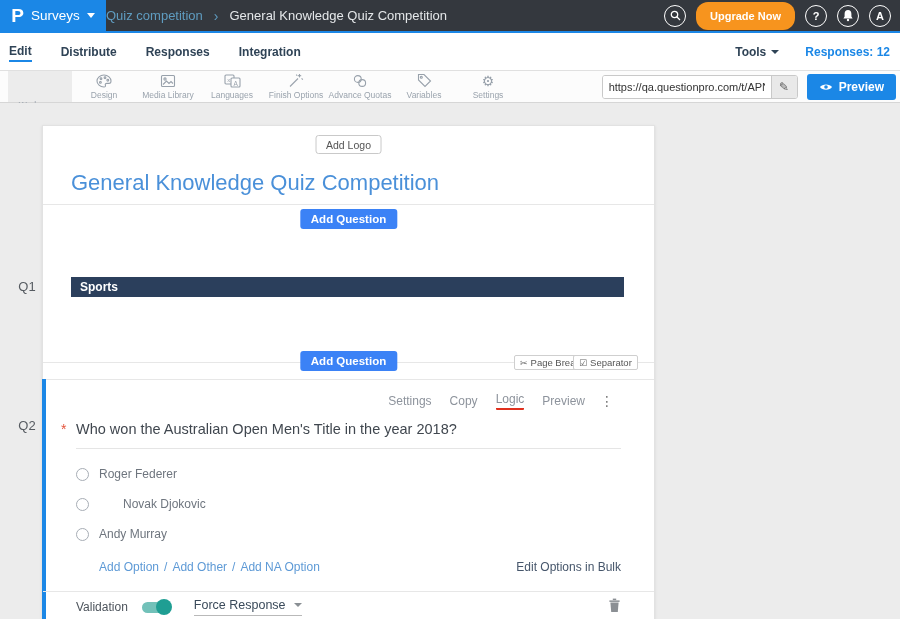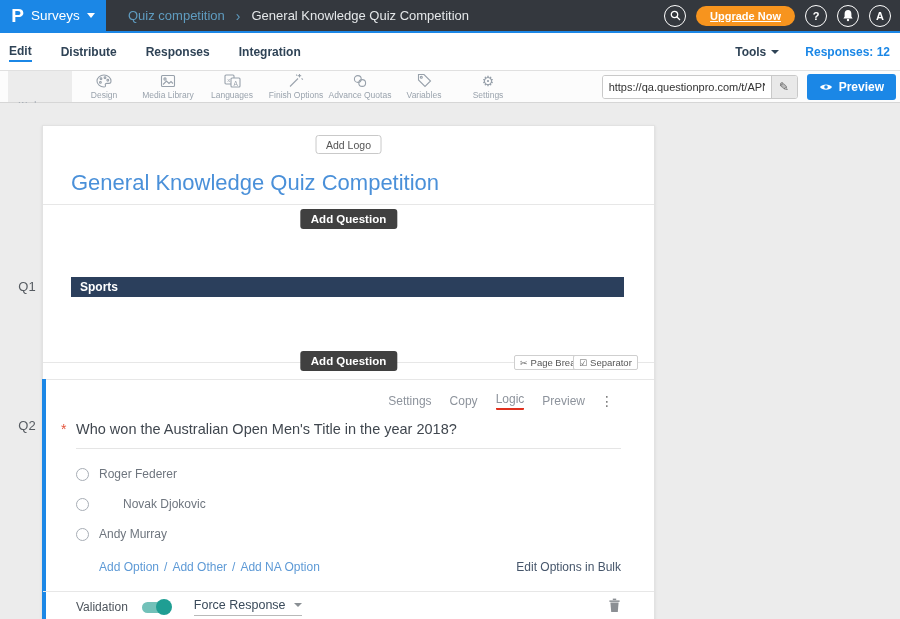--- a/index.html
+++ b/index.html
@@ -4,27 +4,27 @@
 <style>
   * { margin:0; padding:0; box-sizing:border-box; }
   html,body { width:900px; height:619px; overflow:hidden; font-family:"Liberation Sans", sans-serif; background:#ececec; }
 
   
   .header { height:33px; background:#34383e; display:flex; align-items:center; border-bottom:2px solid #1b87e6; }
   .logo-box { width:106px; height:31px; background:#1b87e6; display:flex; align-items:center; justify-content:center; gap:7px; color:#fff; cursor:pointer; }
   .logo-p { font-size:19px; font-weight:700; line-height:1; }
   .app-name { font-size:13.5px; }
   .caret-white { width:0; height:0; border-left:4px solid transparent; border-right:4px solid transparent; border-top:5px solid #fff; }
-  .breadcrumb { margin-left:22px; display:flex; align-items:center; gap:11px; font-size:13px; }
+  .breadcrumb { display:flex; align-items:center; gap:11px; font-size:13px; }
   .bc-folder { color:#5f9cc0; }
   .bc-sep { color:#5f9cc0; font-size:14px; }
   .bc-title { color:#e4e7e9; }
   .header-right { margin-left:auto; display:flex; align-items:center; gap:10px; padding-right:9px; }
   .circle-btn { width:22px; height:22px; border:1.5px solid #fff; border-radius:50%; display:flex; align-items:center; justify-content:center; color:#fff; font-size:11px; font-weight:700; cursor:pointer; flex:0 0 auto; }
-  .upgrade-btn { background:#f7941e; color:#fff; font-size:11px; font-weight:700; height:20px; padding:0 14px; border-radius:12px; border:none; display:flex; align-items:center; cursor:pointer;text-decoration:underline; }
+  .upgrade-btn { background:#f7941e; color:#fff; font-size:11px; font-weight:700; height:28px; padding:0 14px; border-radius:12px; border:none; display:flex; align-items:center; cursor:pointer; }
 
   
   .nav { height:38px; background:#fff; border-bottom:1px solid #e0e0e0; display:flex; align-items:center; padding:0 10px 0 9px; }
   .nav-tab { font-size:12px; font-weight:700; color:#2f4356; margin-right:29px; padding:3px 0 2px; cursor:pointer; }
   .nav-tab.active { border-bottom:2px solid #1b87e6; }
   .nav-right { margin-left:auto; display:flex; align-items:center; gap:26px; }
   .tools { display:flex; align-items:center; gap:5px; font-size:12px; font-weight:700; color:#2f4356; cursor:pointer; }
   .caret-dark { width:0; height:0; border-left:4px solid transparent; border-right:4px solid transparent; border-top:4px solid #2f4356; }
   .responses { font-size:12px; font-weight:700; color:#1b87e6; cursor:pointer; }
 
@@ -43,21 +43,21 @@
 
   
   .main { position:relative; height:529px; background:#ececec; }
   .gutter-label { position:absolute; left:0; width:54px; text-align:center; font-size:13px; color:#565b61; }
   .card { position:absolute; left:42px; top:22px; width:613px; height:496px; background:#fff; border:1px solid #e2e2e2; box-shadow:0 1px 3px rgba(0,0,0,0.09); }
   .divider { position:absolute; left:0; right:0; border-top:1px solid #e7e7e7; }
   .center-x { left:50%; transform:translateX(-50%); }
 
   .add-logo-btn { position:absolute; top:9px; height:19px; background:#fff; border:1px solid #c9c9c9; border-radius:3px; font-size:10.5px; color:#555; padding:0 10px; display:flex; align-items:center; cursor:pointer; }
   .survey-title { position:absolute; left:28px; top:44px; font-size:22px; color:#4a90d9; cursor:text; }
-  .add-q-btn { position:absolute; height:20px; background:#404040; border:none; border-radius:3px; color:#fff; font-size:11.5px; font-weight:700; padding:0 11px; display:flex; align-items:center; cursor:pointer; }
+  .add-q-btn { position:absolute; height:20px; background:#3b82f6; border:none; border-radius:3px; color:#fff; font-size:11.5px; font-weight:700; padding:0 11px; display:flex; align-items:center; cursor:pointer; }
   .sports-bar { position:absolute; left:28px; top:151px; width:553px; height:20px; background:#2b3f5c; color:#fff; font-size:12px; font-weight:700; line-height:20px; padding-left:9px; cursor:pointer; }
 
   .mini-btn { position:absolute; top:229px; height:15px; background:#fff; border:1px solid #cfcfcf; border-radius:2px; font-size:9.5px; color:#555; padding:0 5px; display:flex; align-items:center; gap:3px; cursor:pointer; }
   .mini-glyph { font-family:"DejaVu Sans", sans-serif; font-size:9px; color:#666; }
 
   .q2-left-accent { position:absolute; left:-1px; top:253px; width:4px; height:243px; background:#1b87e6; }
   .q2-menu { position:absolute; top:266px; right:40px; display:flex; align-items:center; gap:18px; font-size:12px; color:#8d939c; }
   .q2-menu-item { cursor:pointer; }
   .logic-underline { border-bottom:2px solid #e0301e; padding-bottom:2px; border-radius:1px; }
   .menu-dots { font-family:"DejaVu Sans", sans-serif; font-size:14px; color:#777; cursor:pointer; margin-left:-3px; }

